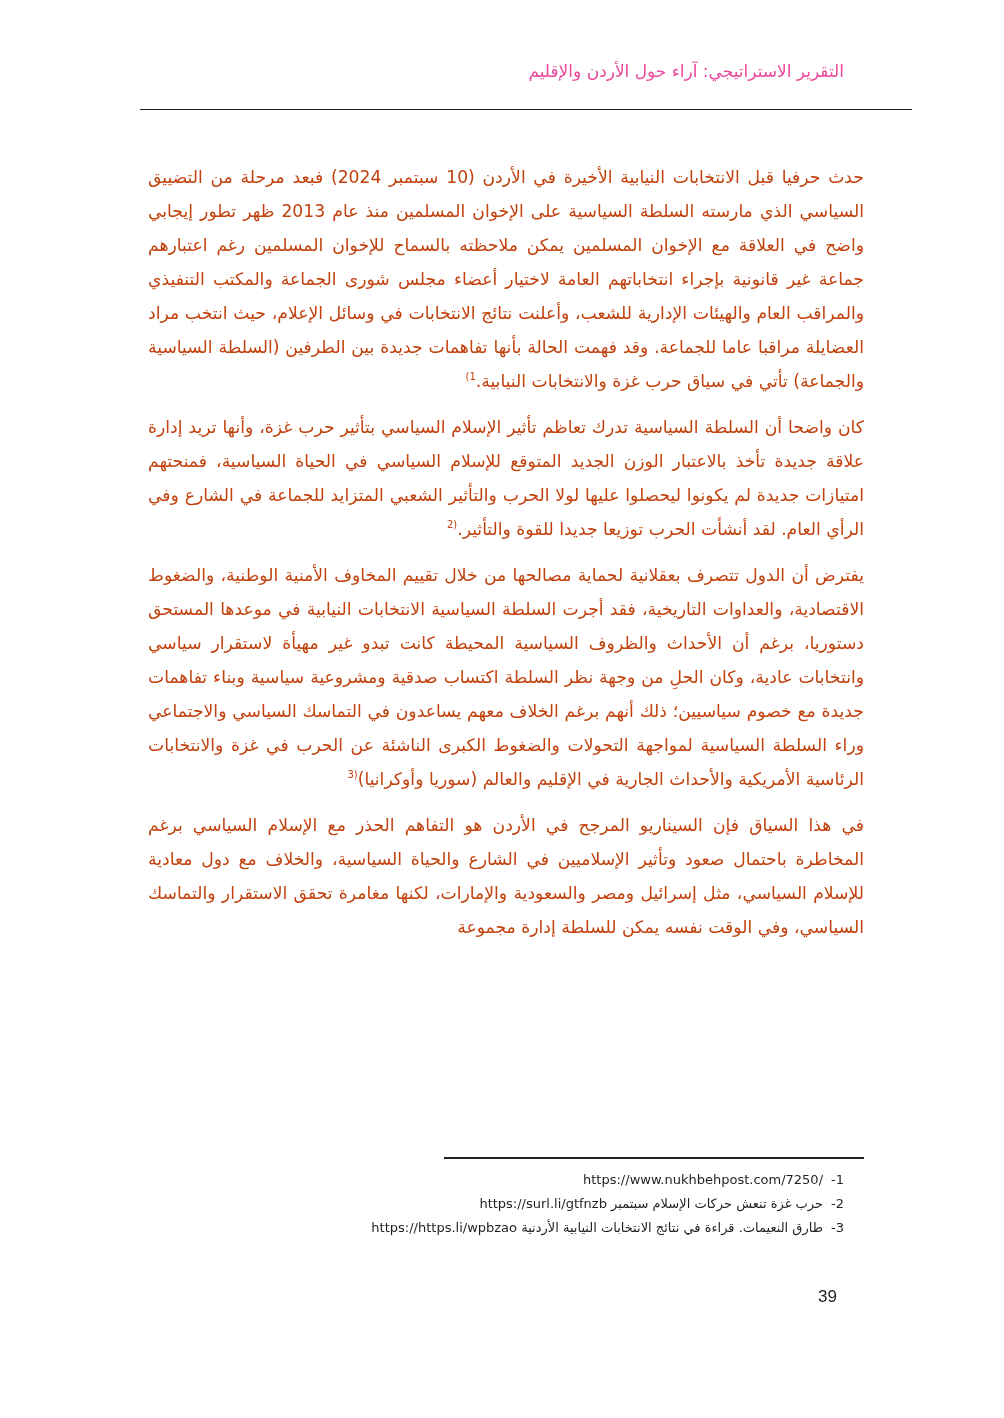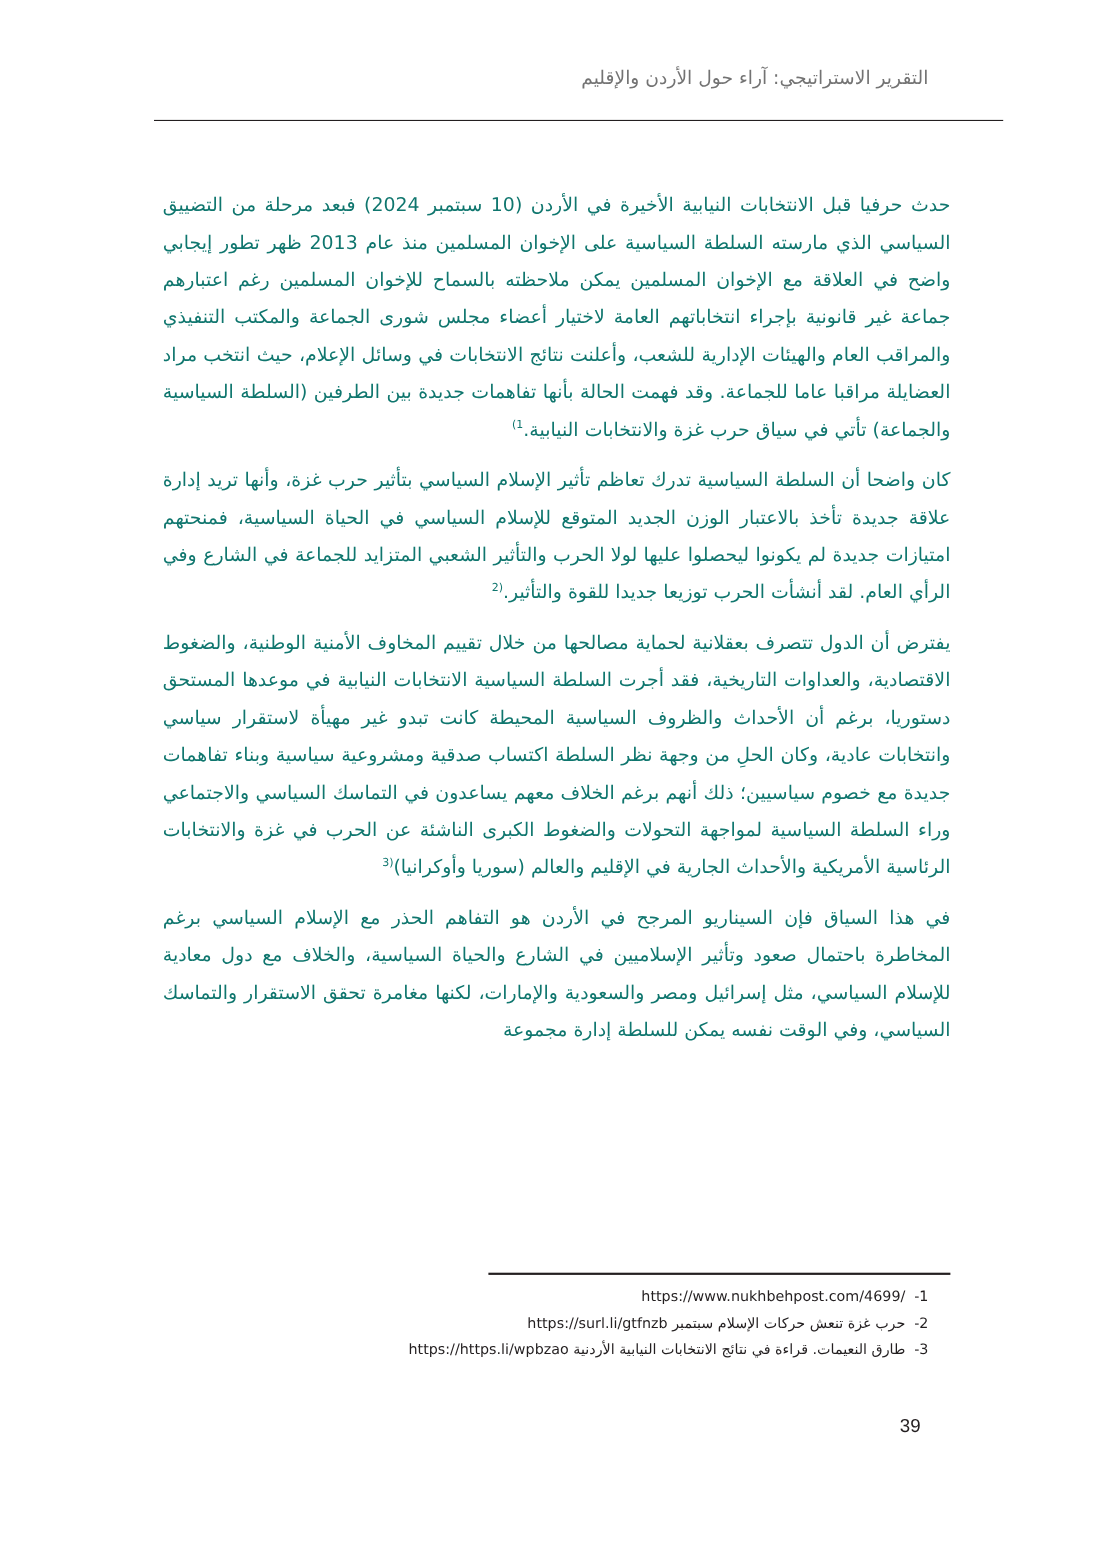--- a/index.html
+++ b/index.html
@@ -3,30 +3,30 @@
 <meta charset="utf-8">
 <style>
   html, body { margin: 0; padding: 0; background: #ffffff; }
   body {
     width: 1004px; height: 1418px; position: relative; overflow: hidden;
     font-family: "DejaVu Sans", sans-serif; color: #231f20;
   }
   .header {
     position: absolute; top: 58px; right: 160px; width: 700px;
     direction: rtl; 
-    font-size: 17px; line-height: 26px; color: #737373;
+    font-size: 17px; line-height: 26px; color: #ec4899;
   }
   .header-rule {
     position: absolute; top: 109px; left: 140px; width: 772px;
     height: 0; border-top: 1.3px solid #231f20;
   }
   .body-text {
-    position: absolute; top: 170px; left: 148px; width: 716px;
+    position: absolute; top: 160px; left: 148px; width: 716px;
     direction: rtl; text-align: justify; text-align-last: right;
-    font-size: 17.2px; line-height: 34px; color: #0f766e;
+    font-size: 17.2px; line-height: 34px; color: #c2410c;
   }
   .body-text p { margin: 0 0 12px 0; }
   .body-text p.last { margin-bottom: 0; }
   sup.fn { font-size: 10px; vertical-align: super; line-height: 0; }
   .fn-rule {
     position: absolute; top: 1157px; left: 444px; width: 420px;
     height: 0; border-top: 2px solid #231f20;
   }
   .footnotes {
     position: absolute; top: 1168px; right: 160px; width: 560px;
@@ -54,21 +54,21 @@
   <p><span>كان واضحا أن السلطة السياسية تدرك تعاظم تأثير الإسلام السياسي بتأثير حرب غزة، وأنها تريد إدارة علاقة جديدة تأخذ بالاعتبار الوزن الجديد المتوقع للإسلام السياسي في الحياة السياسية، فمنحتهم امتيازات جديدة لم يكونوا ليحصلوا عليها لولا الحرب والتأثير الشعبي المتزايد للجماعة في الشارع وفي الرأي العام. لقد أنشأت الحرب توزيعا جديدا للقوة والتأثير.</span><sup class="fn">(2</sup></p>
   <p><span>يفترض أن الدول تتصرف بعقلانية لحماية مصالحها من خلال تقييم المخاوف الأمنية الوطنية، والضغوط الاقتصادية، والعداوات التاريخية، فقد أجرت السلطة السياسية الانتخابات النيابية في موعدها المستحق دستوريا، برغم أن الأحداث والظروف السياسية المحيطة كانت تبدو غير مهيأة لاستقرار سياسي وانتخابات عادية، وكان الحلِ من وجهة نظر السلطة اكتساب صدقية ومشروعية سياسية وبناء تفاهمات جديدة مع خصوم سياسيين؛ ذلك أنهم برغم الخلاف معهم يساعدون في التماسك السياسي والاجتماعي وراء السلطة السياسية لمواجهة التحولات والضغوط الكبرى الناشئة عن الحرب في غزة والانتخابات الرئاسية الأمريكية والأحداث الجارية في الإقليم والعالم (سوريا وأوكرانيا)</span><sup class="fn">(3</sup></p>
   <p class="last"><span>في هذا السياق فإن السيناريو المرجح في الأردن هو التفاهم الحذر مع الإسلام السياسي برغم المخاطرة باحتمال صعود وتأثير الإسلاميين في الشارع والحياة السياسية، والخلاف مع دول معادية للإسلام السياسي، مثل إسرائيل ومصر والسعودية والإمارات، لكنها مغامرة تحقق الاستقرار والتماسك السياسي، وفي الوقت نفسه يمكن للسلطة إدارة مجموعة</span></p>
 </div>
 
 <div class="fn-rule"></div>
 
 <div class="footnotes">
   <div class="footnote">
     <span class="fn-num">-1</span>
-    <span>/https://www.nukhbehpost.com/4699</span>
+    <span>/https://www.nukhbehpost.com/7250</span>
   </div>
   <div class="footnote">
     <span class="fn-num">-2</span>
     <span>حرب غزة تنعش حركات الإسلام سبتمبر https://surl.li/gtfnzb</span>
   </div>
   <div class="footnote">
     <span class="fn-num">-3</span>
     <span>طارق النعيمات. قراءة في نتائج الانتخابات النيابية الأردنية  https://https.li/wpbzao</span>
   </div>
 </div>

